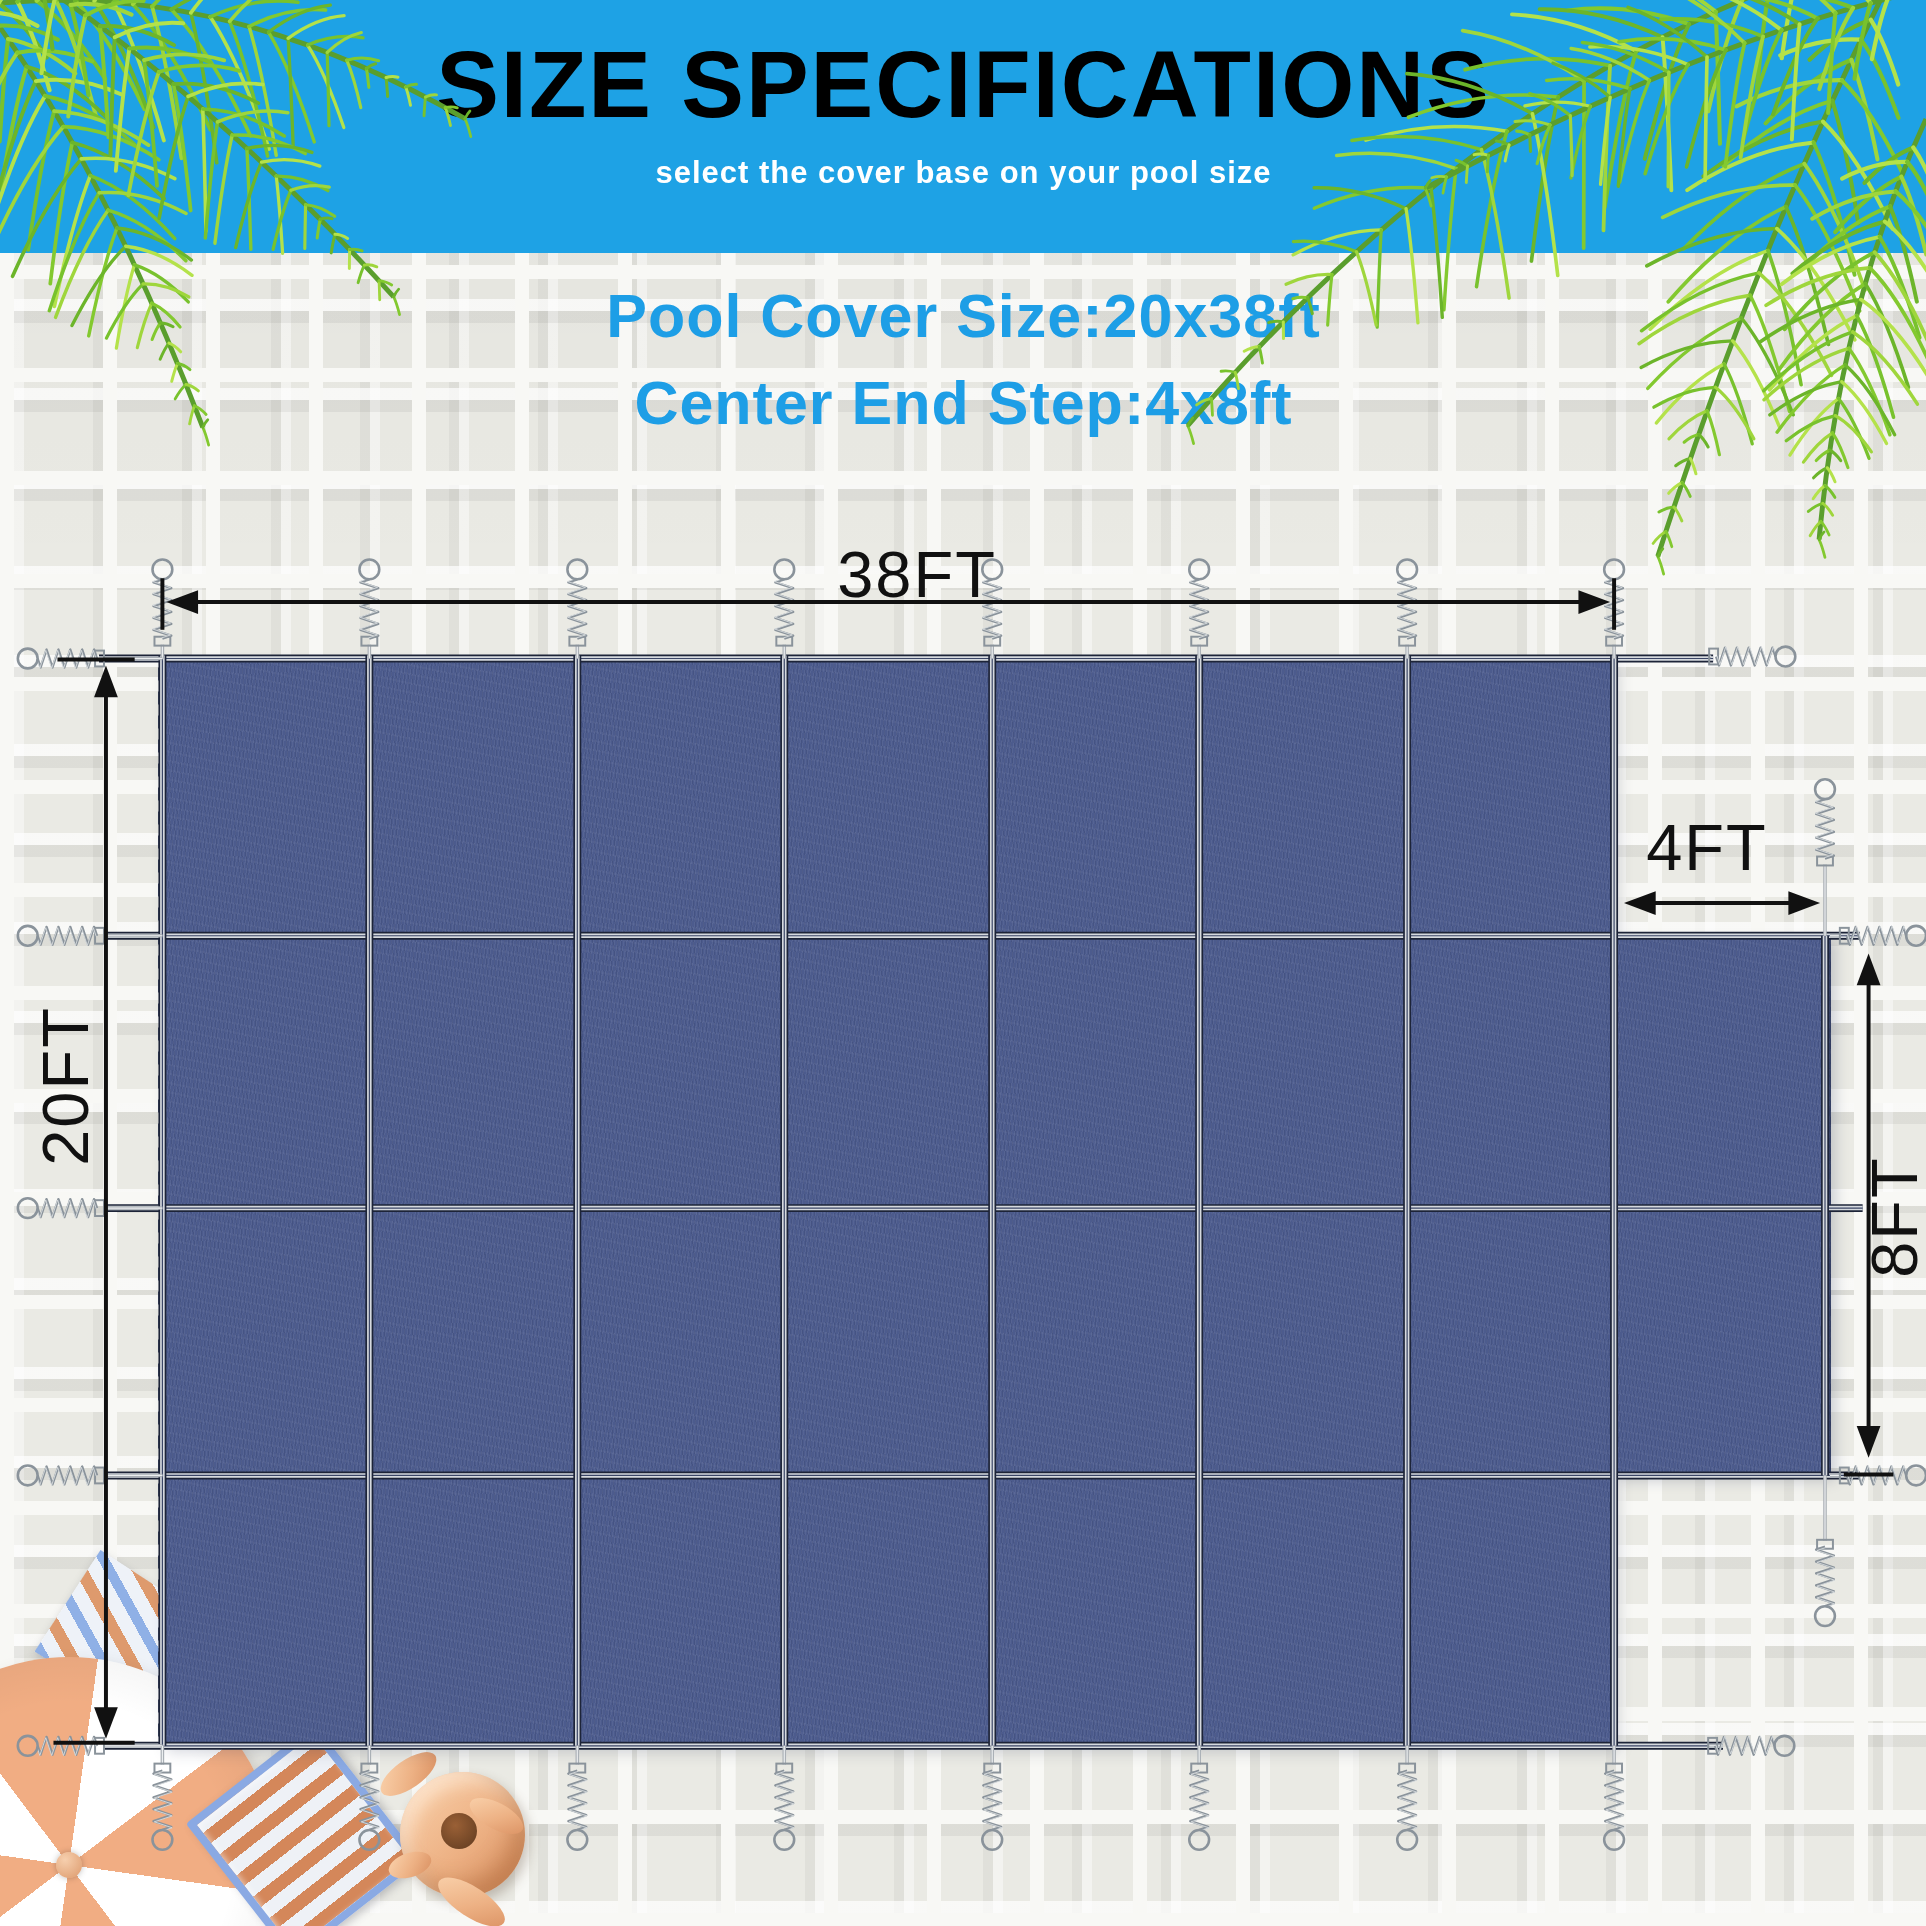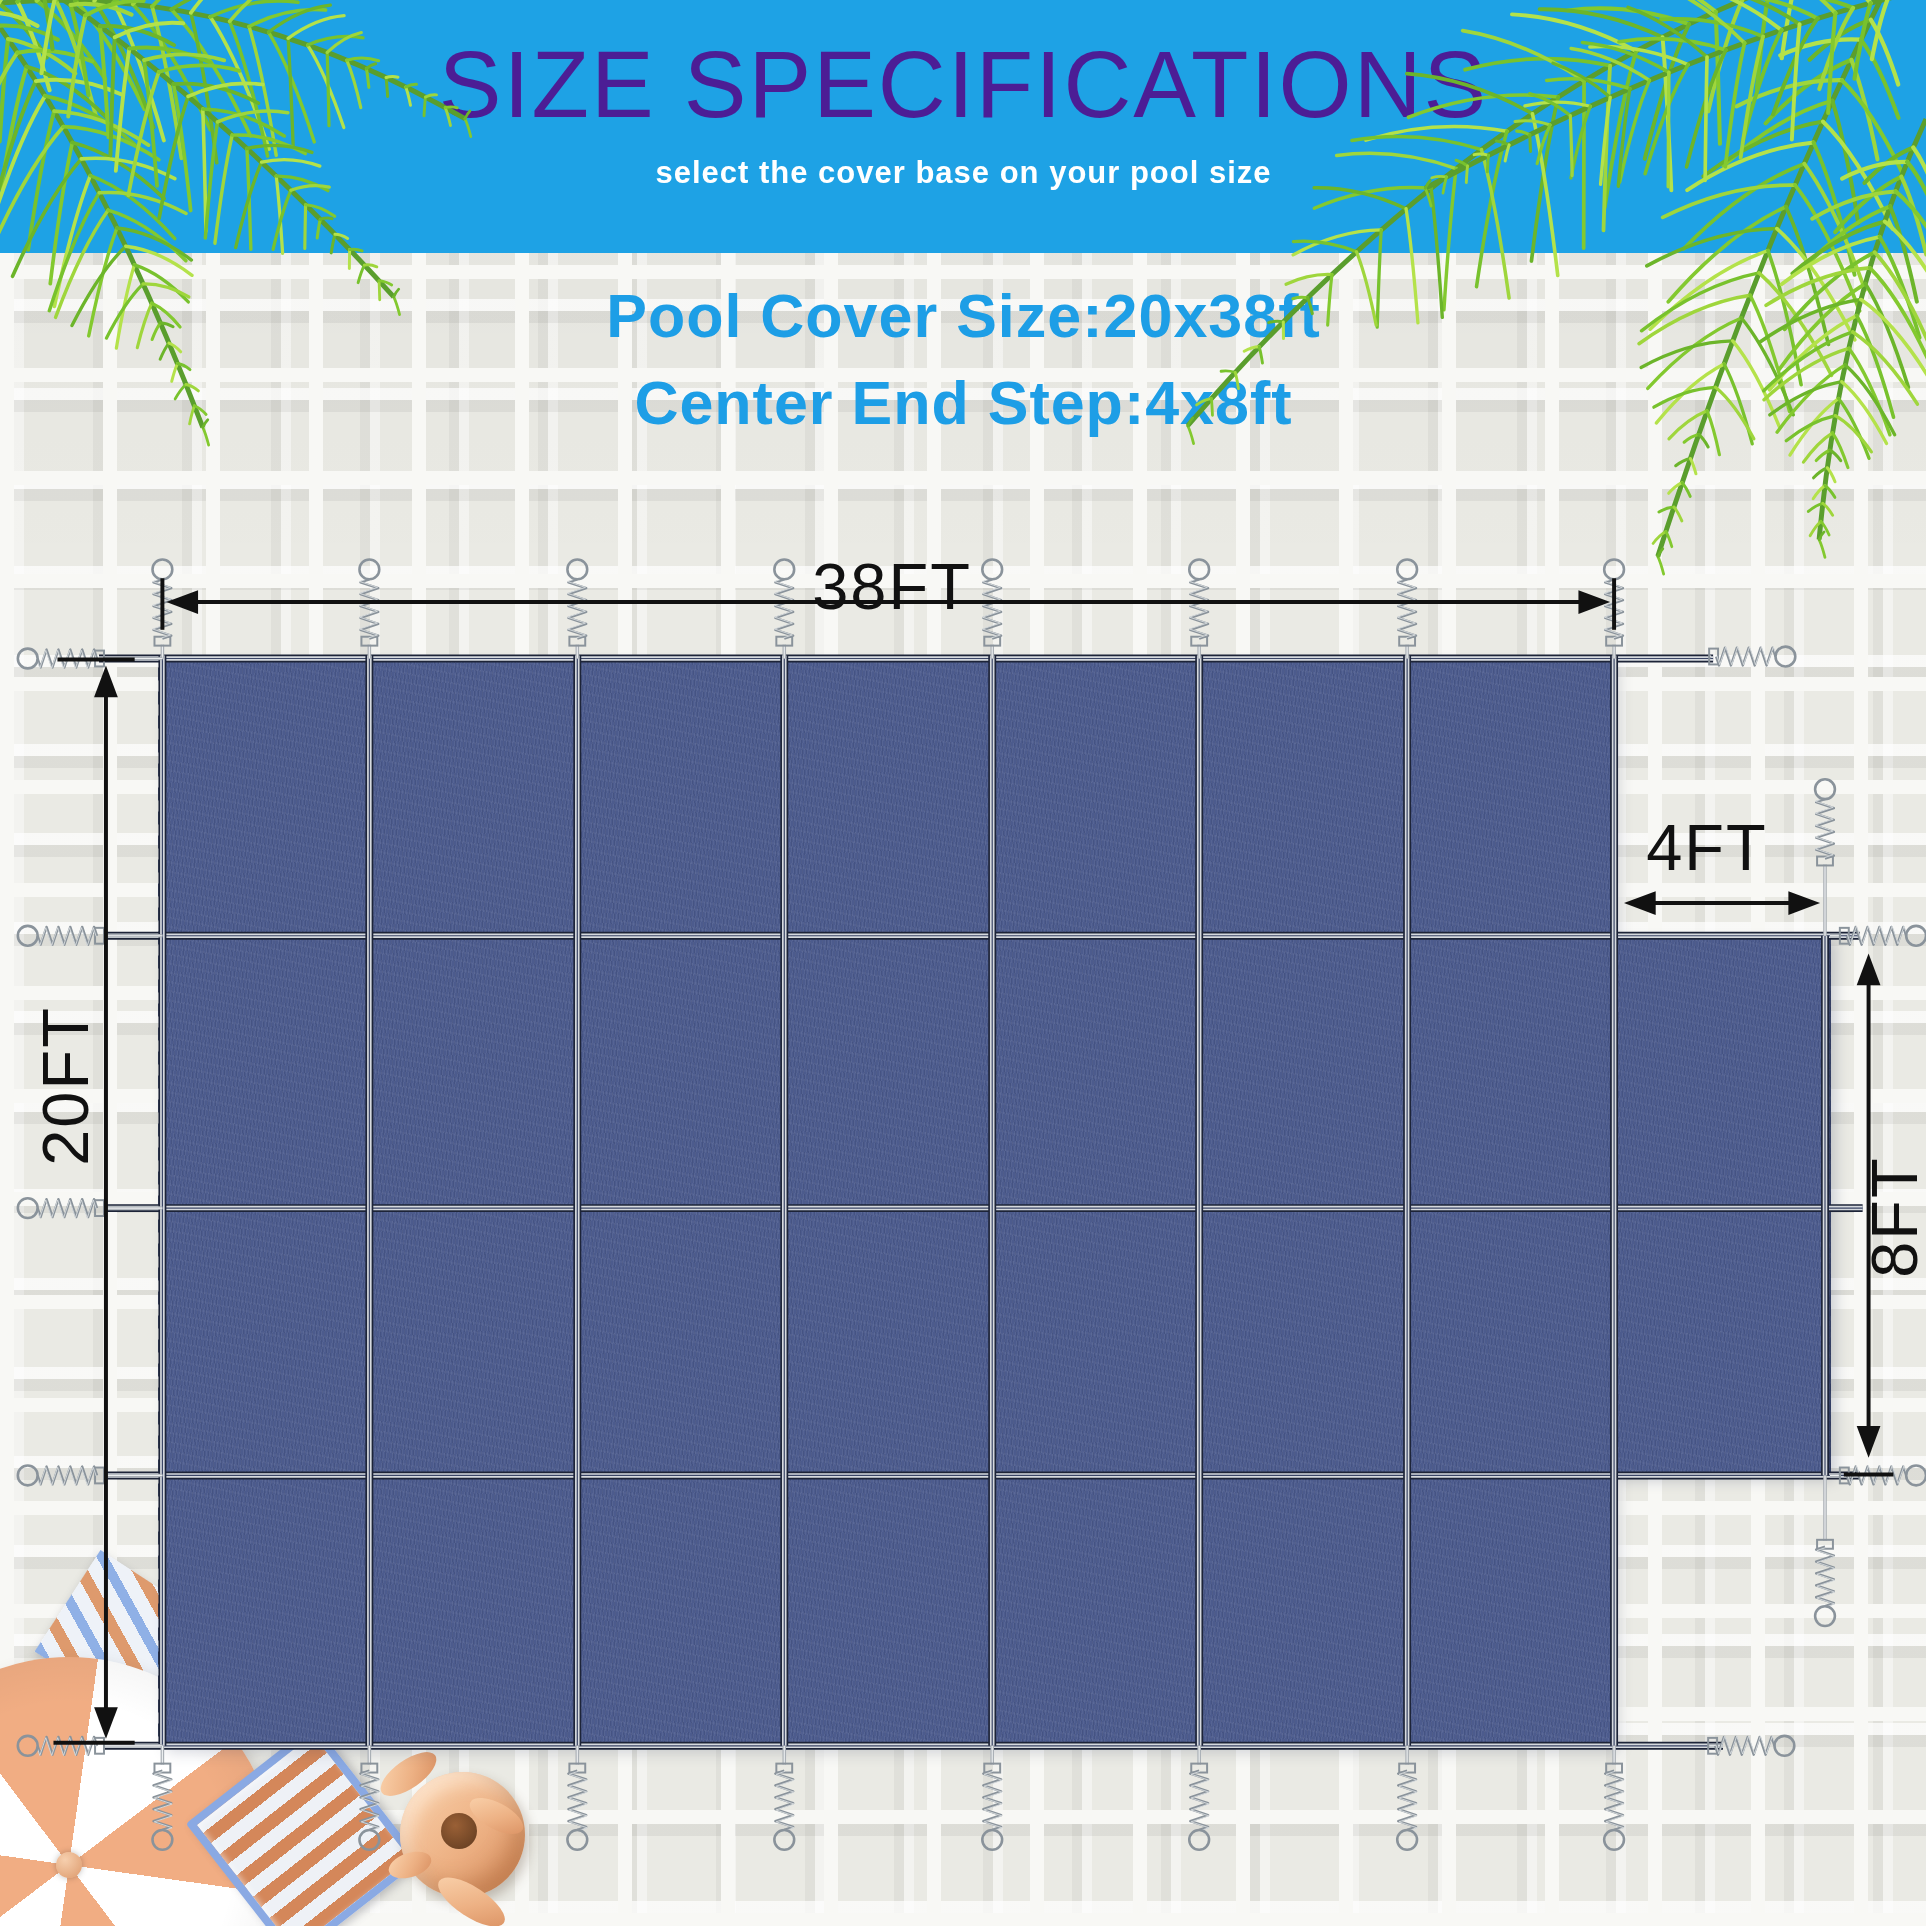--- a/index.html
+++ b/index.html
@@ -18,21 +18,21 @@
       repeating-linear-gradient(90deg, rgba(255,255,255,.45) 14px 24px, rgba(0,0,0,0) 24px 93px, rgba(0,0,0,.045) 93px 103px),
       linear-gradient(180deg, rgba(0,0,0,.035), rgba(0,0,0,0) 30%);
   }
   
   .banner{
     position:absolute;left:0;top:0;width:100%;height:253px;
     background:var(--banner-bg,#1ea2e5);
   }
   .banner-title{
     position:absolute;left:0;top:38px;width:100%;text-align:center;
-    color:#4c1d95;font-weight:400;font-size:94px;line-height:94px;letter-spacing:2px;white-space:nowrap;
+    color:#000000;font-weight:700;font-size:94px;line-height:94px;letter-spacing:2px;white-space:nowrap;
   }
   .banner-subtitle{
     position:absolute;left:0;top:151px;width:100%;text-align:center;
     color:#fff;font-weight:700;font-size:31px;line-height:44px;letter-spacing:1px;white-space:nowrap;
   }
   
   .spec-block{
     position:absolute;left:0;top:273px;width:100%;text-align:center;z-index:5;
   }
   .spec-line{
@@ -436,21 +436,21 @@
       <line x1="54" y1="1760" x2="136" y2="1760" stroke="#111111" stroke-width="4"></line>
       <line x1="1662" y1="912" x2="1816" y2="912" stroke="#111111" stroke-width="4"></line>
       <polygon points="1640,912 1672,900 1672,924" fill="#111111"></polygon>
       <polygon points="1838,912 1806,900 1806,924" fill="#111111"></polygon>
       <line x1="1887" y1="990" x2="1887" y2="1446" stroke="#111111" stroke-width="4"></line>
       <polygon points="1887,963 1875,995 1899,995" fill="#111111"></polygon>
       <polygon points="1887,1472 1875,1440 1899,1440" fill="#111111"></polygon>
       <line x1="1862" y1="1489" x2="1912" y2="1489" stroke="#111111" stroke-width="4"></line>
     </svg>
 
-  <div class="dim-label" style="left:892px;top:574px;margin-top:12px;">38FT</div>
+  <div class="dim-label" style="left:917px;top:574px;">38FT</div>
   <div class="dim-label vert" style="left:65px;top:1086px;">20FT</div>
   <div class="dim-label" style="left:1707px;top:847px;">4FT</div>
   <div class="dim-label vert" style="left:1894px;top:1217px;">8FT</div>
 
   <svg class="palm" id="palm-left" width="554" height="465" viewBox="0 0 560 470" style="left:0;top:0;">
       <g>
         <path d="M -40 8 Q 210 -30 470 120" fill="none" stroke="#5a9e2d" stroke-width="5"></path>
         <path d="M -1.479289940828406 3.266272189349113 Q 22.789867278731293 20.595378915722204 47.05902449829099 58.0804047832367" fill="none" stroke="#6cb52a" stroke-width="4.276923076923078" stroke-linecap="round"></path>
         <path d="M -1.479289940828406 3.266272189349113 Q 11.15458564464394 -17.27600802940828 23.78846123011629 -26.078232872608808" fill="none" stroke="#b4e24a" stroke-width="4.276923076923078" stroke-linecap="round"></path>
         <path d="M 17.82544378698225 1.7337278106508864 Q 33.963086895862034 32.93310732353829 50.10073000474182 91.191006409229" fill="none" stroke="#b4e24a" stroke-width="4.2153846153846155" stroke-linecap="round"></path>

